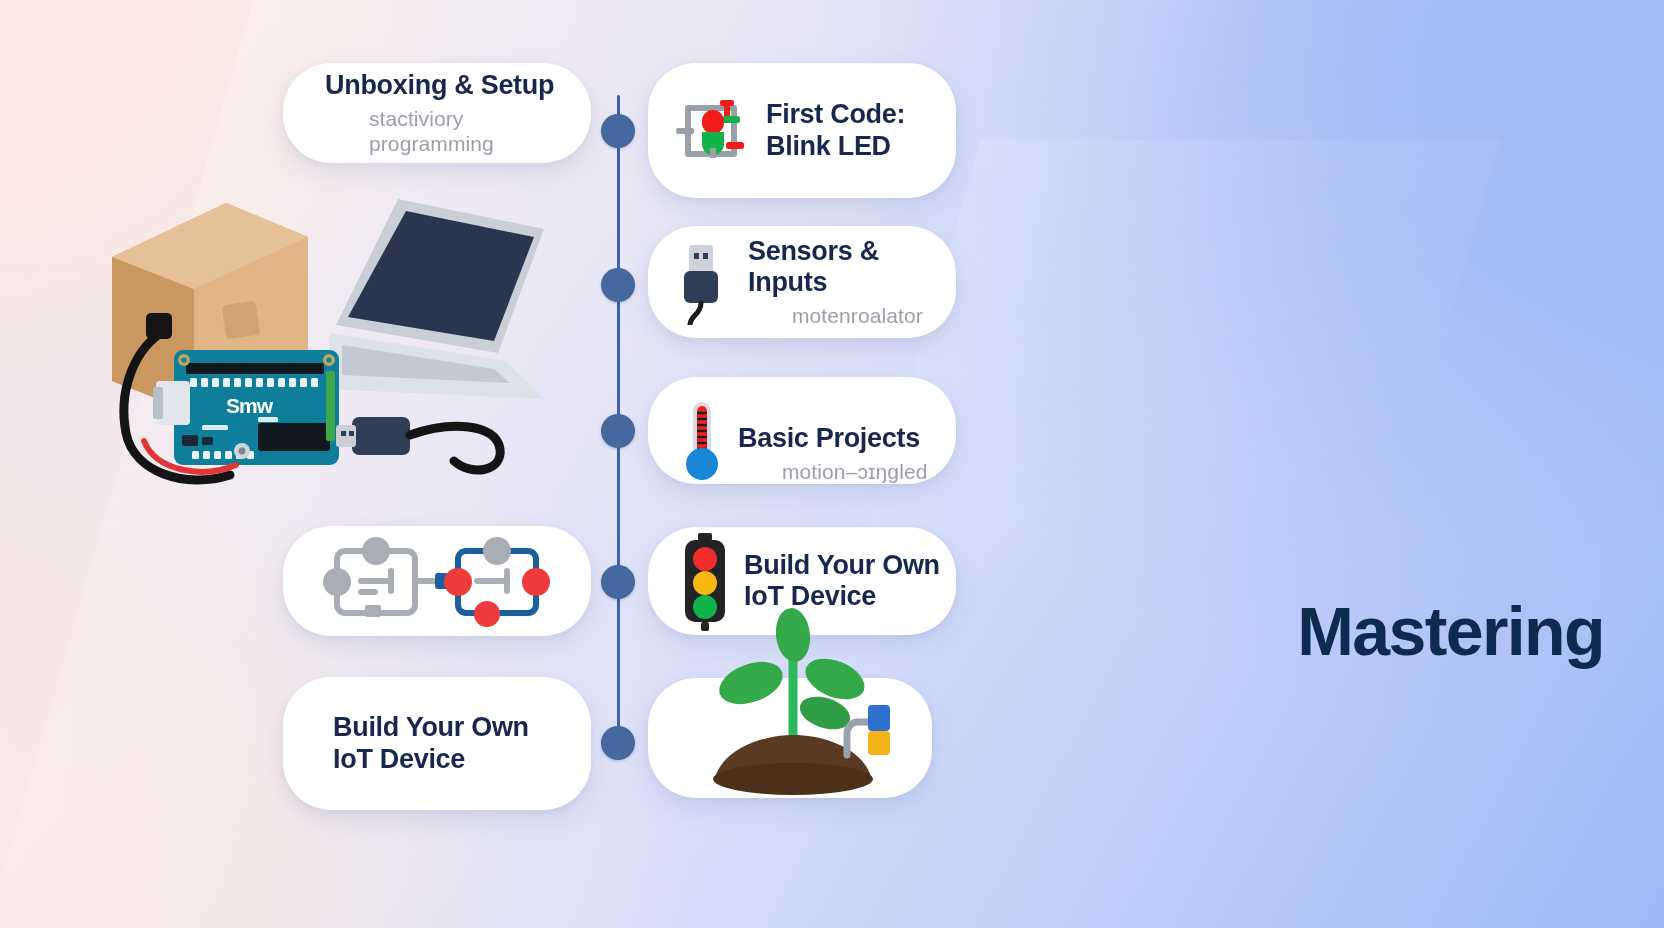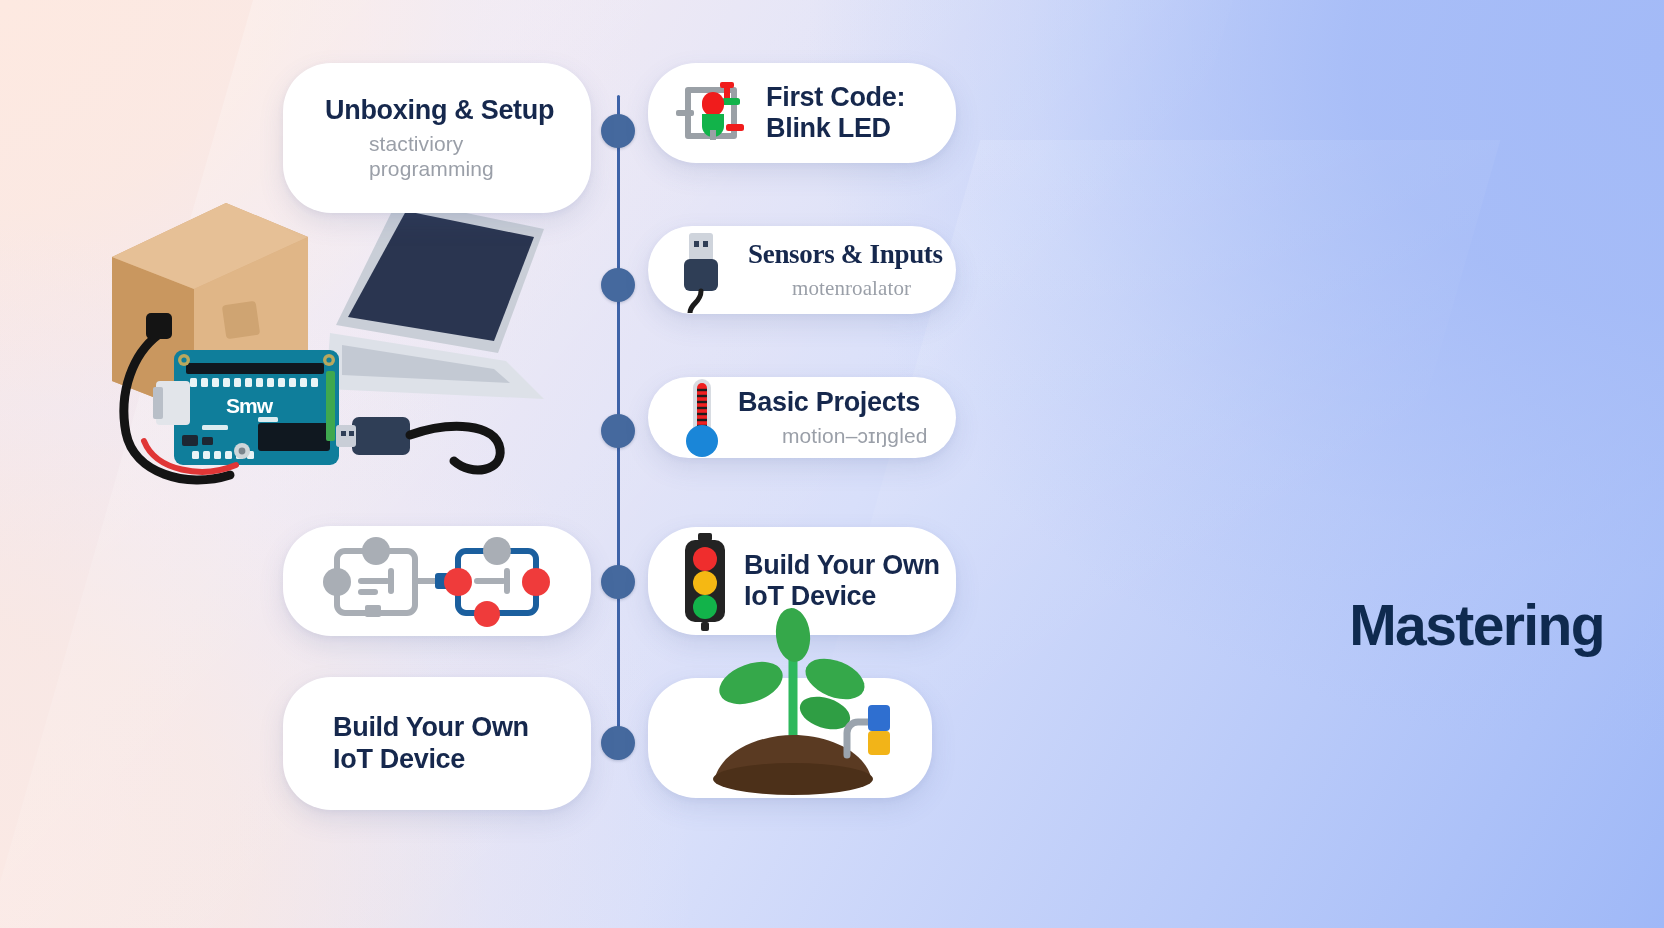--- a/index.html
+++ b/index.html
@@ -64,38 +64,38 @@
   .card-sub {
     color:#9a9fa8;
     font-size:21px;
     line-height:1.2;
     margin-top:5px;
     letter-spacing:0.1px;
     margin-left:44px;
   }
 
   
-  #card-unboxing    { left:283px; top:63px;  width:308px; height:150px; padding-left:42px; }
-  #card-firstcode   { left:648px; top:63px;  width:308px; height:100px; padding-left:22px; }
-  #card-sensors     { left:648px; top:226px; width:308px; height:88px; padding-left:20px;font-family:Liberation Serif, serif; }
-  #card-basic       { left:648px; top:377px; width:308px; height:81px; padding-left:32px; }
+  #card-unboxing    { left:283px; top:63px;  width:308px; height:100px; padding-left:42px; }
+  #card-firstcode   { left:648px; top:63px;  width:308px; height:135px; padding-left:22px; }
+  #card-sensors     { left:648px; top:226px; width:308px; height:112px; padding-left:20px; }
+  #card-basic       { left:648px; top:377px; width:308px; height:107px; padding-left:32px;align-items:flex-end; }
   #card-iot-right   { left:648px; top:527px; width:308px; height:108px; padding-left:32px; }
   #card-circuit     { left:283px; top:526px; width:308px; height:110px; justify-content:center; }
   #card-iot-left    { left:283px; top:677px; width:308px; height:133px; padding-left:50px; }
   #card-plant       { left:648px; top:678px; width:284px; height:120px; justify-content:center; }
 
   .icon-slot { flex:0 0 auto; display:flex; align-items:center; justify-content:center; margin-right:14px; }
 
   
   #headline {
     position:absolute; right:60px; top:595px;
     text-align:left;
     color:#0f2a4f;
     font-weight:bold;
-    font-size:57px;
+    font-size:68px;
     line-height:1.06;
     letter-spacing:-1.6px;
   }
   #headline span { display:block; white-space:nowrap; }
 
   
   #hero { position:absolute; left:98px; top:185px; width:470px; height:320px; }
 </style>
 </head>
 <body>

